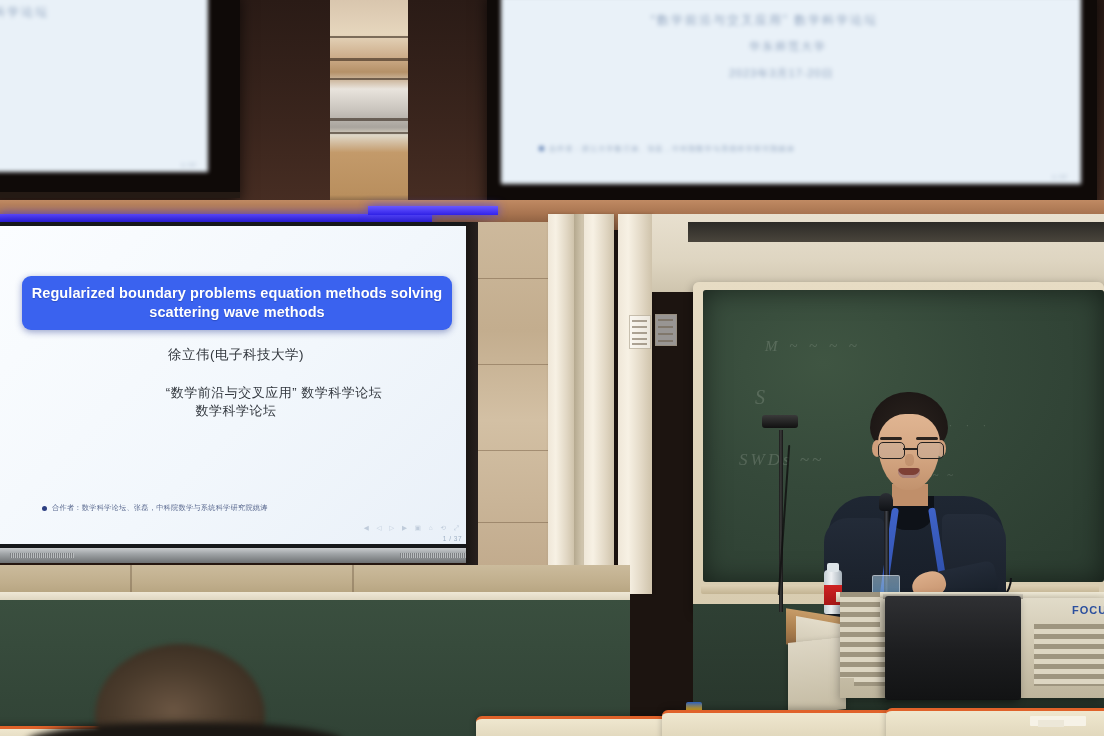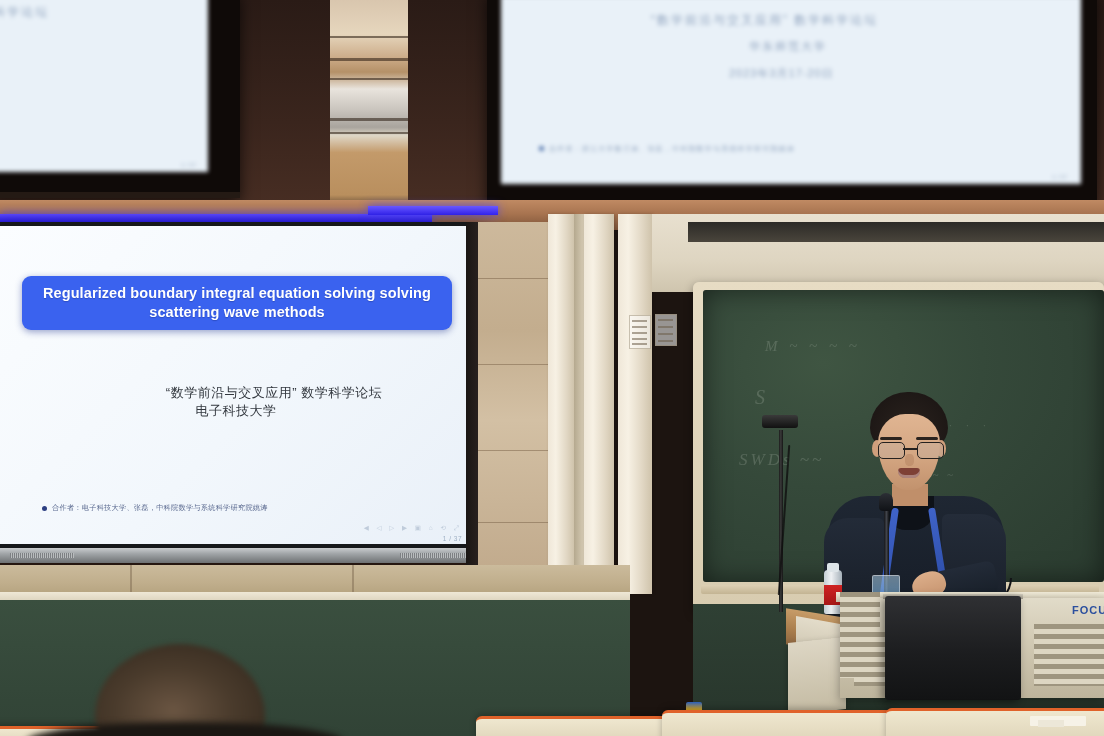--- a/index.html
+++ b/index.html
@@ -473,29 +473,30 @@
   </div>
 
   <div class="wall-strip"></div>
   <div class="led-strip"></div>
   <div class="led-strip2"></div>
 
   <div class="display">
     <div class="slide">
 
       <div class="title-banner">
-        <div class="tt">Regularized boundary integral equation solving solving</div>
+        <div class="tt">Regularized boundary problems equation methods solving</div>
         <div class="tt">scattering wave methods</div>
       </div>
 
+      <div class="author">徐立伟(电子科技大学)</div>
       <div class="forum">“数学前沿与交叉应用” 数学科学论坛</div>
-      <div class="uni">电子科技大学</div>
+      <div class="uni">数学科学论坛</div>
 
       <div class="collab-dot"></div>
-      <div class="collab">合作者：电子科技大学、张磊，中科院数学与系统科学研究院姚涛</div>
+      <div class="collab">合作者：数学科学论坛、张磊，中科院数学与系统科学研究院姚涛</div>
 
       <div class="slide-nav">◀ ◁ ▷ ▶  ▣  ⌂ ⟲ ⤢</div>
       <div class="slide-pg">1 / 37</div>
     </div>
   </div>
   <div class="disp-bezel-bot"></div>
   <div class="grille g1"></div>
   <div class="grille g2"></div>
   <div class="disp-shadow"></div>
 

